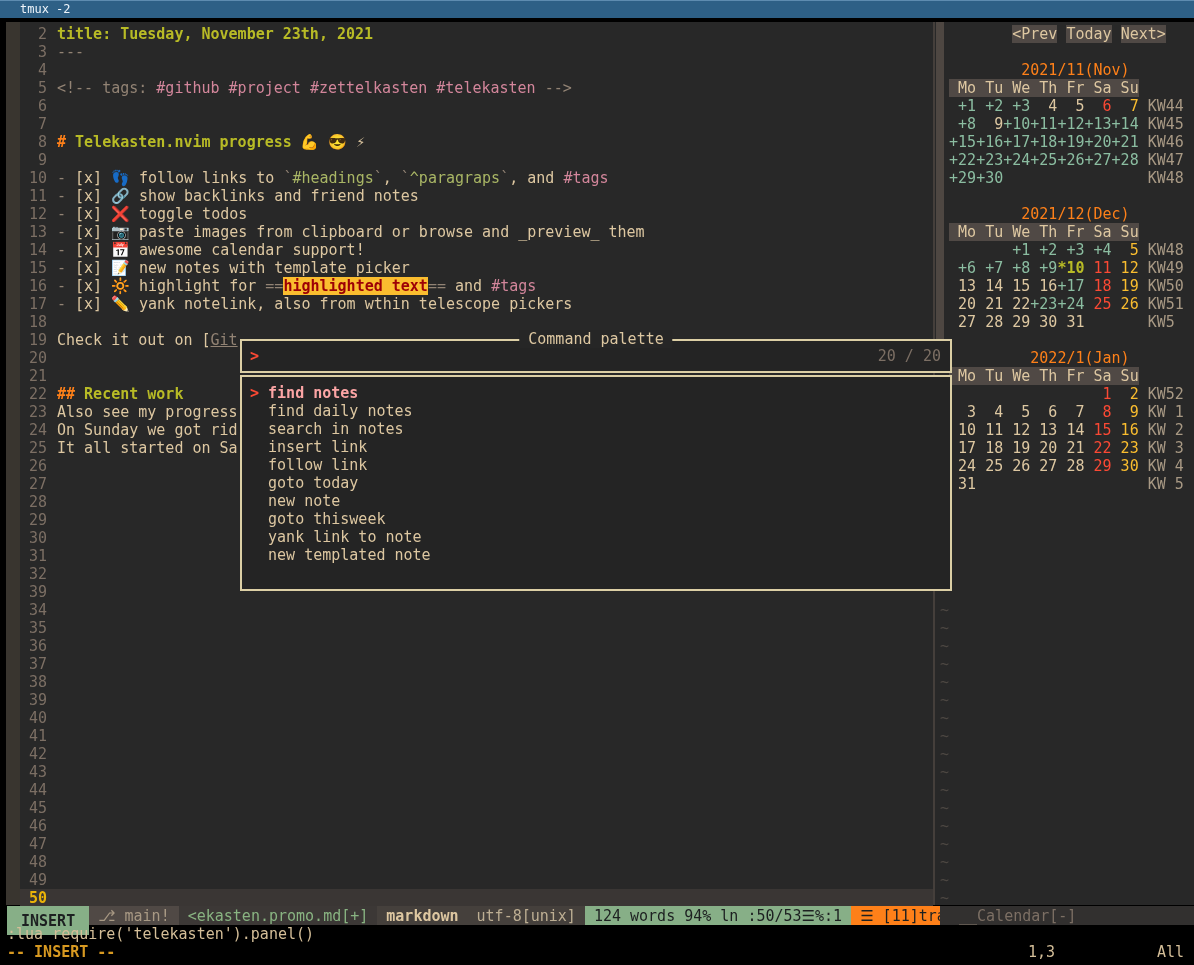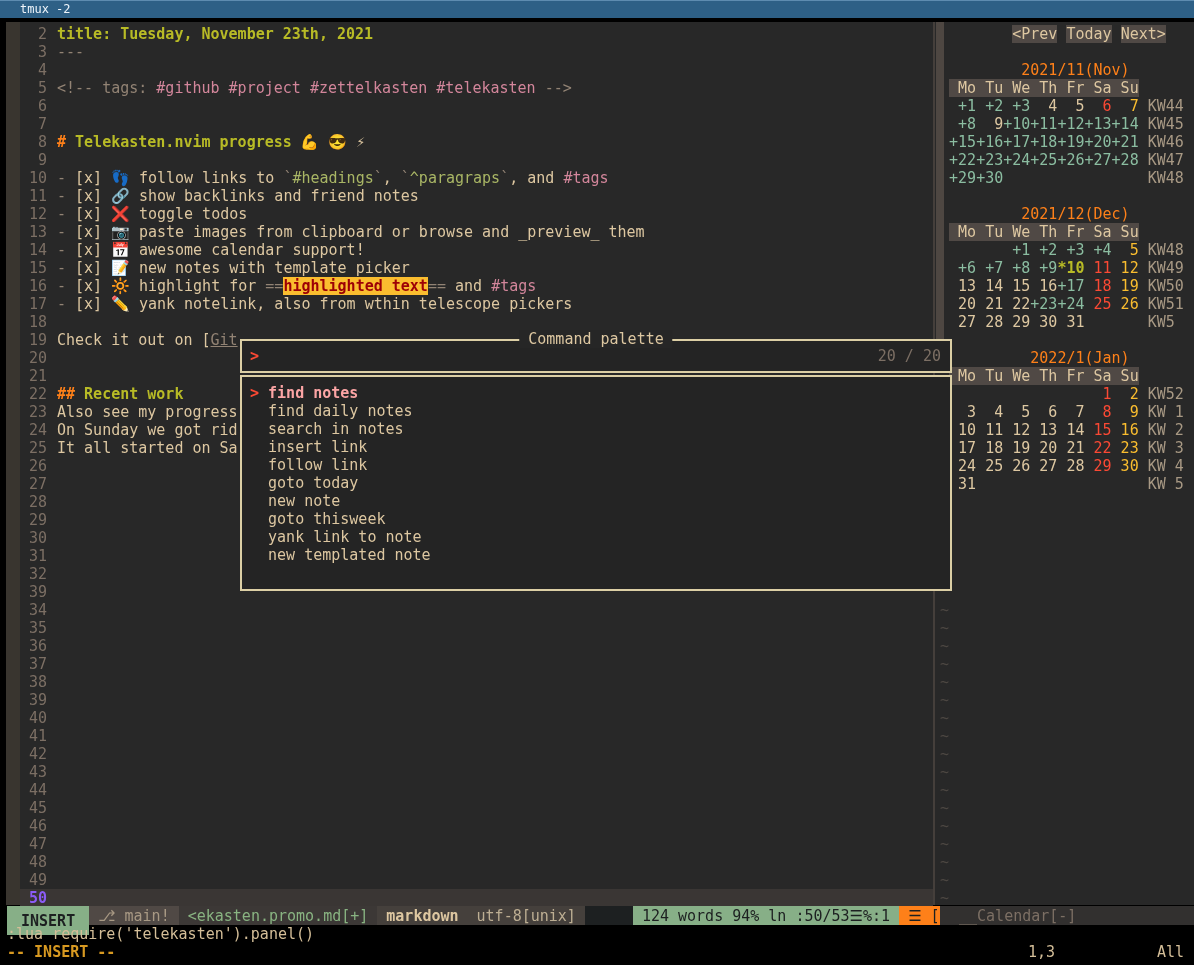--- a/index.html
+++ b/index.html
@@ -16,21 +16,21 @@
   
   #scrollstrip{left:6px;top:22px;width:14px;height:883px;background:#39352f;}
   #screenbg{left:20px;top:22px;width:1174px;height:883px;background:#282828;}
   #cursorline{left:20px;top:889px;width:913px;height:18px;background:#3a3634;}
   #vsep{left:933px;top:22px;width:2px;height:883px;background:#453f3b;}
   #vthumb{left:936px;top:22px;width:8px;height:330px;background:#4e4742;}
   
   #buffer{left:20px;top:25px;width:913px;}
   .erow{height:18px;}
   .lnum{display:inline-block;width:27px;text-align:right;color:#7c6f64;margin-right:10px;}
-  .erow.cursor .lnum{color:#8b5cf6;font-weight:bold;text-align:right;}
+  .erow.cursor .lnum{color:#eab308;font-weight:bold;text-align:right;}
   .etext{white-space:pre;}
   
   .c-t{color:#ddc7a1;}
   .c-dim{color:#928374;}
   .c-tag{color:#d3869b;}
   .c-code{color:#a9b665;}
   .c-h{color:#b8bb26;font-weight:bold;}
   .c-hd{color:#fe8019;font-weight:bold;}
   .c-link{color:#928374;text-decoration:underline;}
   .c-hl{color:#9d0006;background:#fabd2f;font-weight:bold;}
@@ -61,21 +61,21 @@
   .pitem .caret{color:#fb4934;font-weight:bold;}
   .pitem.sel .lbl{color:#fca5a5;font-weight:bold;}
   
   #statusline{left:7px;top:906px;width:1187px;height:19px;background:#1d2021;display:flex;align-items:stretch;}
   #statusline .seg{display:flex;align-items:center;padding:0 9px;white-space:pre;height:19px;}
   .s-mode{background:#87af87;color:#1d2021;font-weight:bold;padding:5px 14px !important;}
   .s-branch{background:#504945;color:#a89984;}
   .s-file{background:#3c3836;color:#89b482;}
   .s-ft{background:#45403c;color:#ddc7a1;font-weight:bold;}
   .s-enc{background:#45403c;color:#bdae93;}
-  .s-words{background:#87af87;color:#1d2021;margin-left:48px;}
+  .s-words{background:#87af87;color:#1d2021;}
   .s-tabs{background:#fe8019;color:#1d2021;}
   #calstatus{position:absolute;left:933px;top:0;right:0;height:19px;background:#32302f;
     color:#7c6f64;padding-left:19px;display:flex;align-items:center;white-space:pre;}
   
   #cmdline{left:7px;top:925px;height:18px;color:#d4be98;white-space:pre;}
   #modeline{left:0;top:943px;width:1194px;height:18px;}
   #modetext{position:absolute;left:7px;color:#d79921;font-weight:bold;white-space:pre;}
   #rulerpos{position:absolute;left:1028px;color:#d4be98;}
   #rulerscroll{position:absolute;left:1157px;color:#d4be98;}
 </style>

